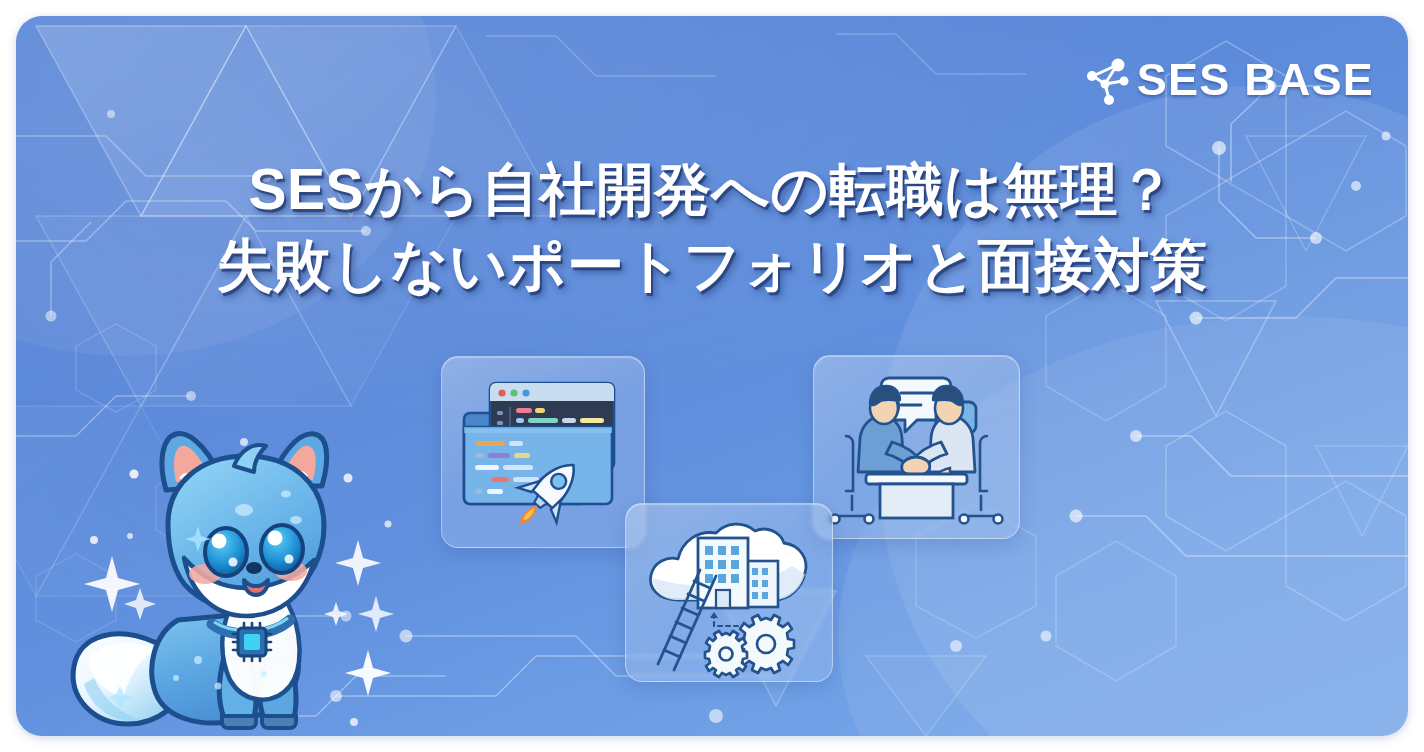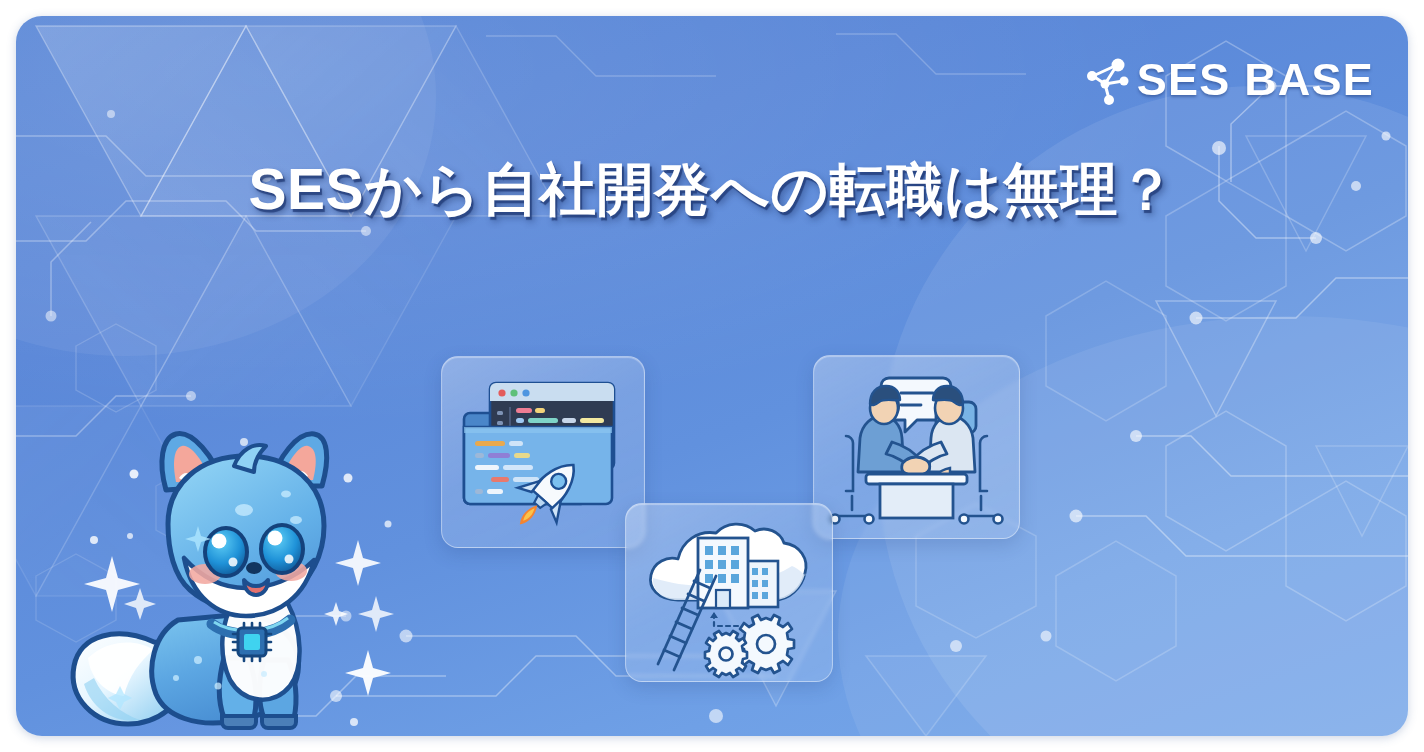--- a/index.html
+++ b/index.html
@@ -180,20 +180,21 @@
           <circle cx="22" cy="30" r="4.5"></circle>
           <circle cx="41" cy="27" r="4.5"></circle>
           <circle cx="26" cy="46" r="5"></circle>
         </g>
       </svg>
       <span class="word">SES BASE</span>
     </div>
 
     <div id="title">
       <span class="ln">SESから自社開発への転職は無理？</span>
+      <span class="ln">失敗しないポートフォリオと面接対策</span>
     </div>
 
     <div class="card" id="card-code">
       <svg viewBox="0 0 202 190">
 
         <path d="M28 56 h40 l9 11 h62 a6 6 0 0 1 6 6 v68 a6 6 0 0 1 -6 6 H28 a6 6 0 0 1 -6 -6 V62 a6 6 0 0 1 6 -6 z" fill="#4a86c9" stroke="#1e4f92" stroke-width="2.6"></path>
 
         <g>
           <rect x="48" y="26" width="124" height="86" rx="6" fill="#2f3b52" stroke="#1e4f92" stroke-width="2.6"></rect>
           <path d="M48 32 a6 6 0 0 1 6 -6 h112 a6 6 0 0 1 6 6 v12 H48 z" fill="#c9ddf0"></path>

